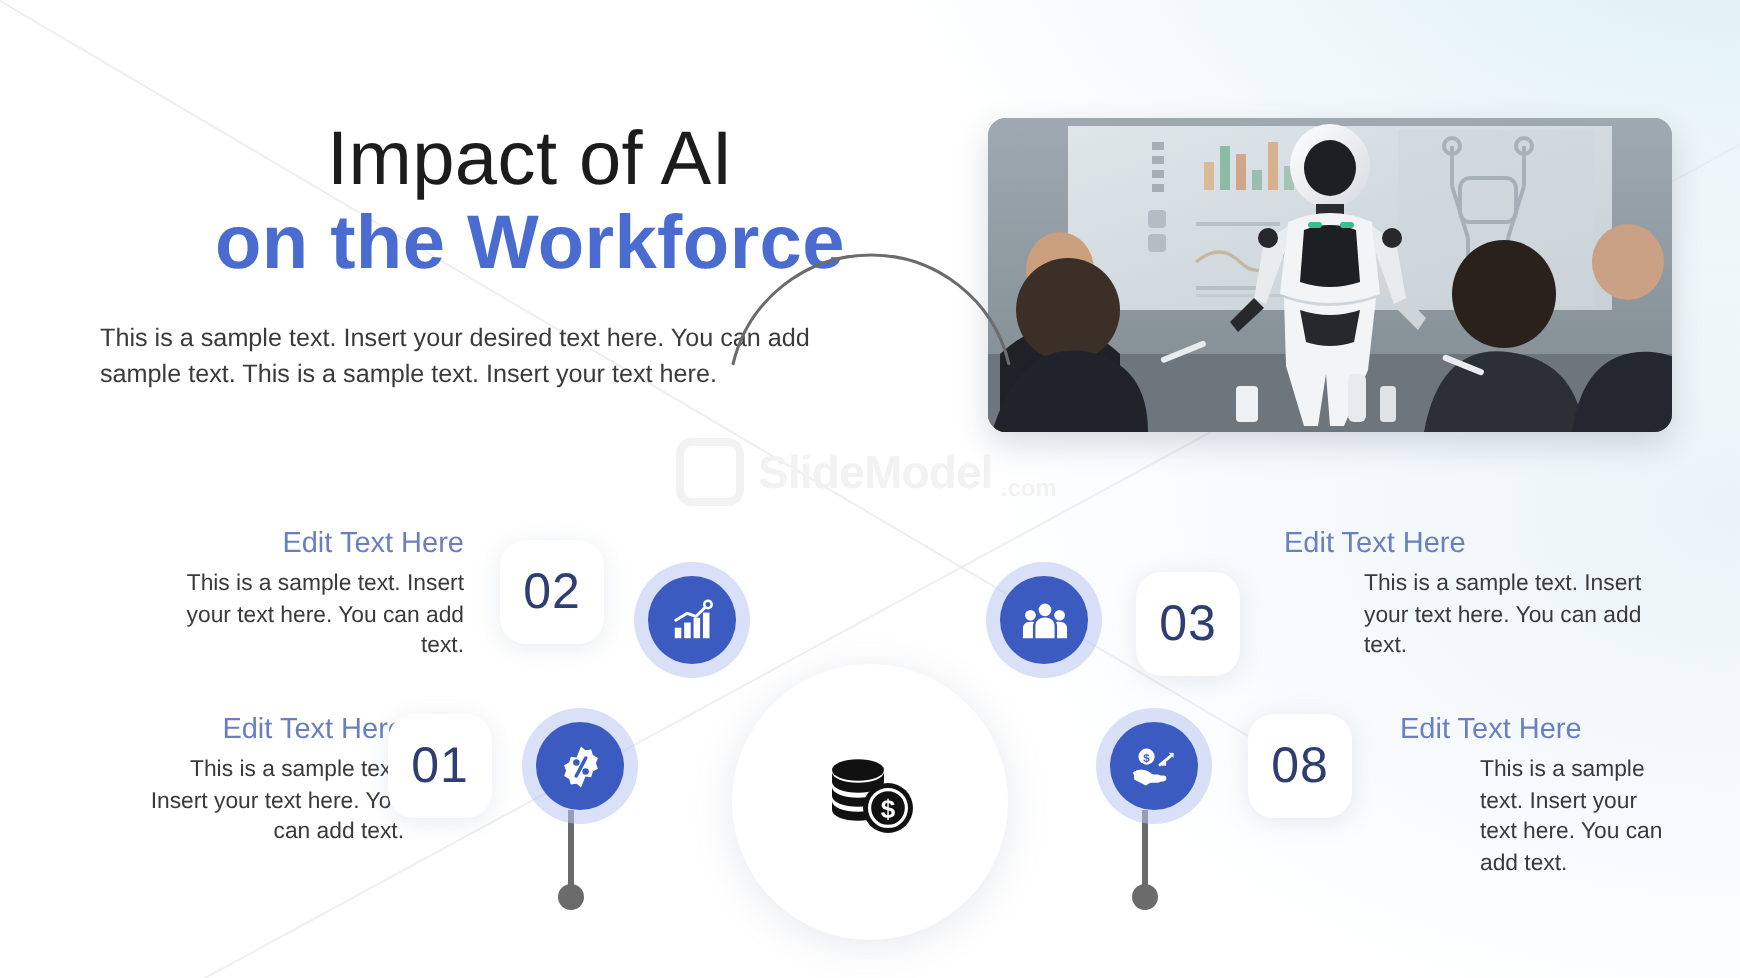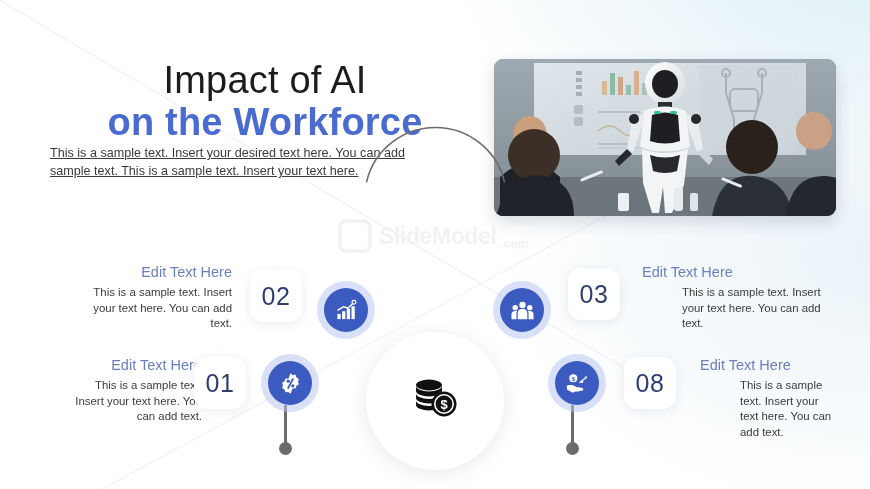--- a/index.html
+++ b/index.html
@@ -24,22 +24,22 @@
 
   
   .headline{position:absolute;left:50px;top:58px;width:430px;text-align:center;}
   .h-line1{
     font-size:38px;line-height:44px;color:#1c1c1c;font-weight:400;letter-spacing:.2px;
   }
   .h-line2{
     font-size:38px;line-height:44px;color:#4a6bd0;font-weight:700;letter-spacing:.2px;margin-top:-2px;
   }
   .lead{
-    position:absolute;left:50px;top:144px;width:392px;
-    font-size:12.6px;line-height:18px;color:#3a3a3a;text-decoration:underline;
+    position:absolute;left:50px;top:160px;width:392px;
+    font-size:12.6px;line-height:18px;color:#3a3a3a;
   }
 
   
   .photo{
     position:absolute;left:494px;top:59px;width:342px;height:157px;
     border-radius:9px;overflow:hidden;
     box-shadow:0 6px 16px rgba(40,60,90,.18);
     background:#8f9aa3;
   }
   .photo svg{display:block;width:100%;height:100%;}
@@ -94,21 +94,21 @@
   
   .numbadge{
     position:absolute;width:52px;height:52px;border-radius:13px;background:#ffffff;
     box-shadow:0 2px 12px rgba(130,145,170,.18);
     display:flex;align-items:center;justify-content:center;
     font-size:25px;color:#2f3e70;font-weight:400;letter-spacing:.5px;
     z-index:3;
   }
   .b1{left:194px;top:357px;}
   .b2{left:250px;top:270px;}
-  .b3{left:568px;top:268px;}
+  .b3{left:568px;top:286px;}
   .b4{left:624px;top:357px;}
 
   
   .lbl{position:absolute;}
   .lbl .t{font-size:14.5px;color:#6a7fc0;line-height:20px;margin-bottom:3px;}
   .lbl .p{font-size:11.4px;line-height:15.5px;color:#3a3a3a;margin-left:40px;}
   .lbl.right-al{text-align:right;}
   .lbl.left-al{text-align:left;}
 
   .L1{left:32px;top:355px;width:170px;}

